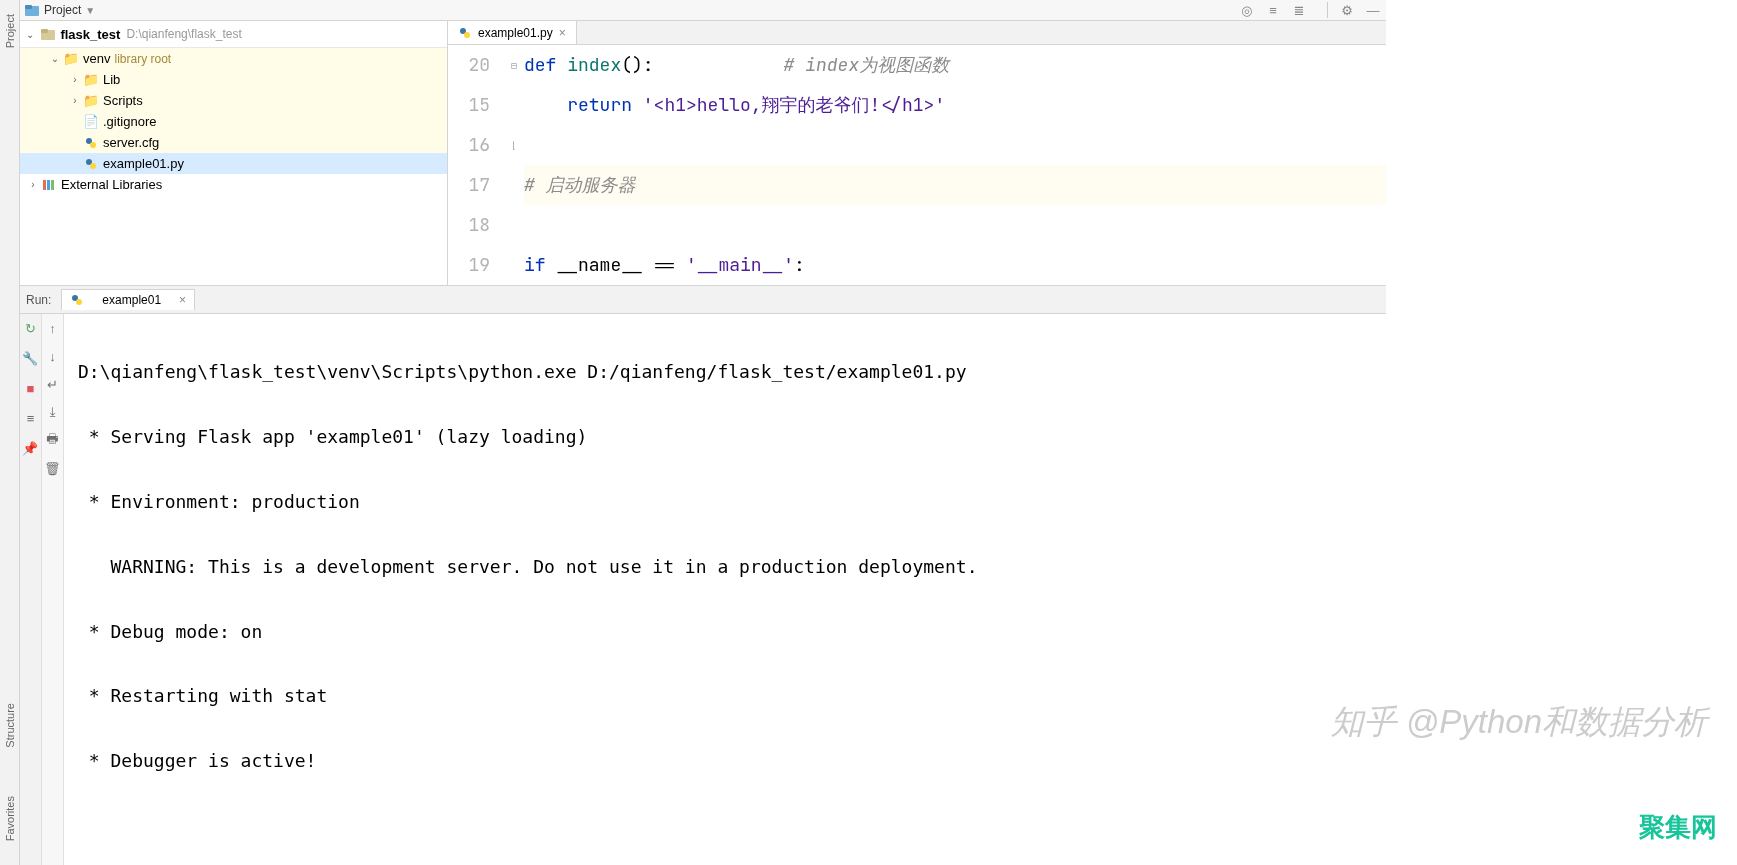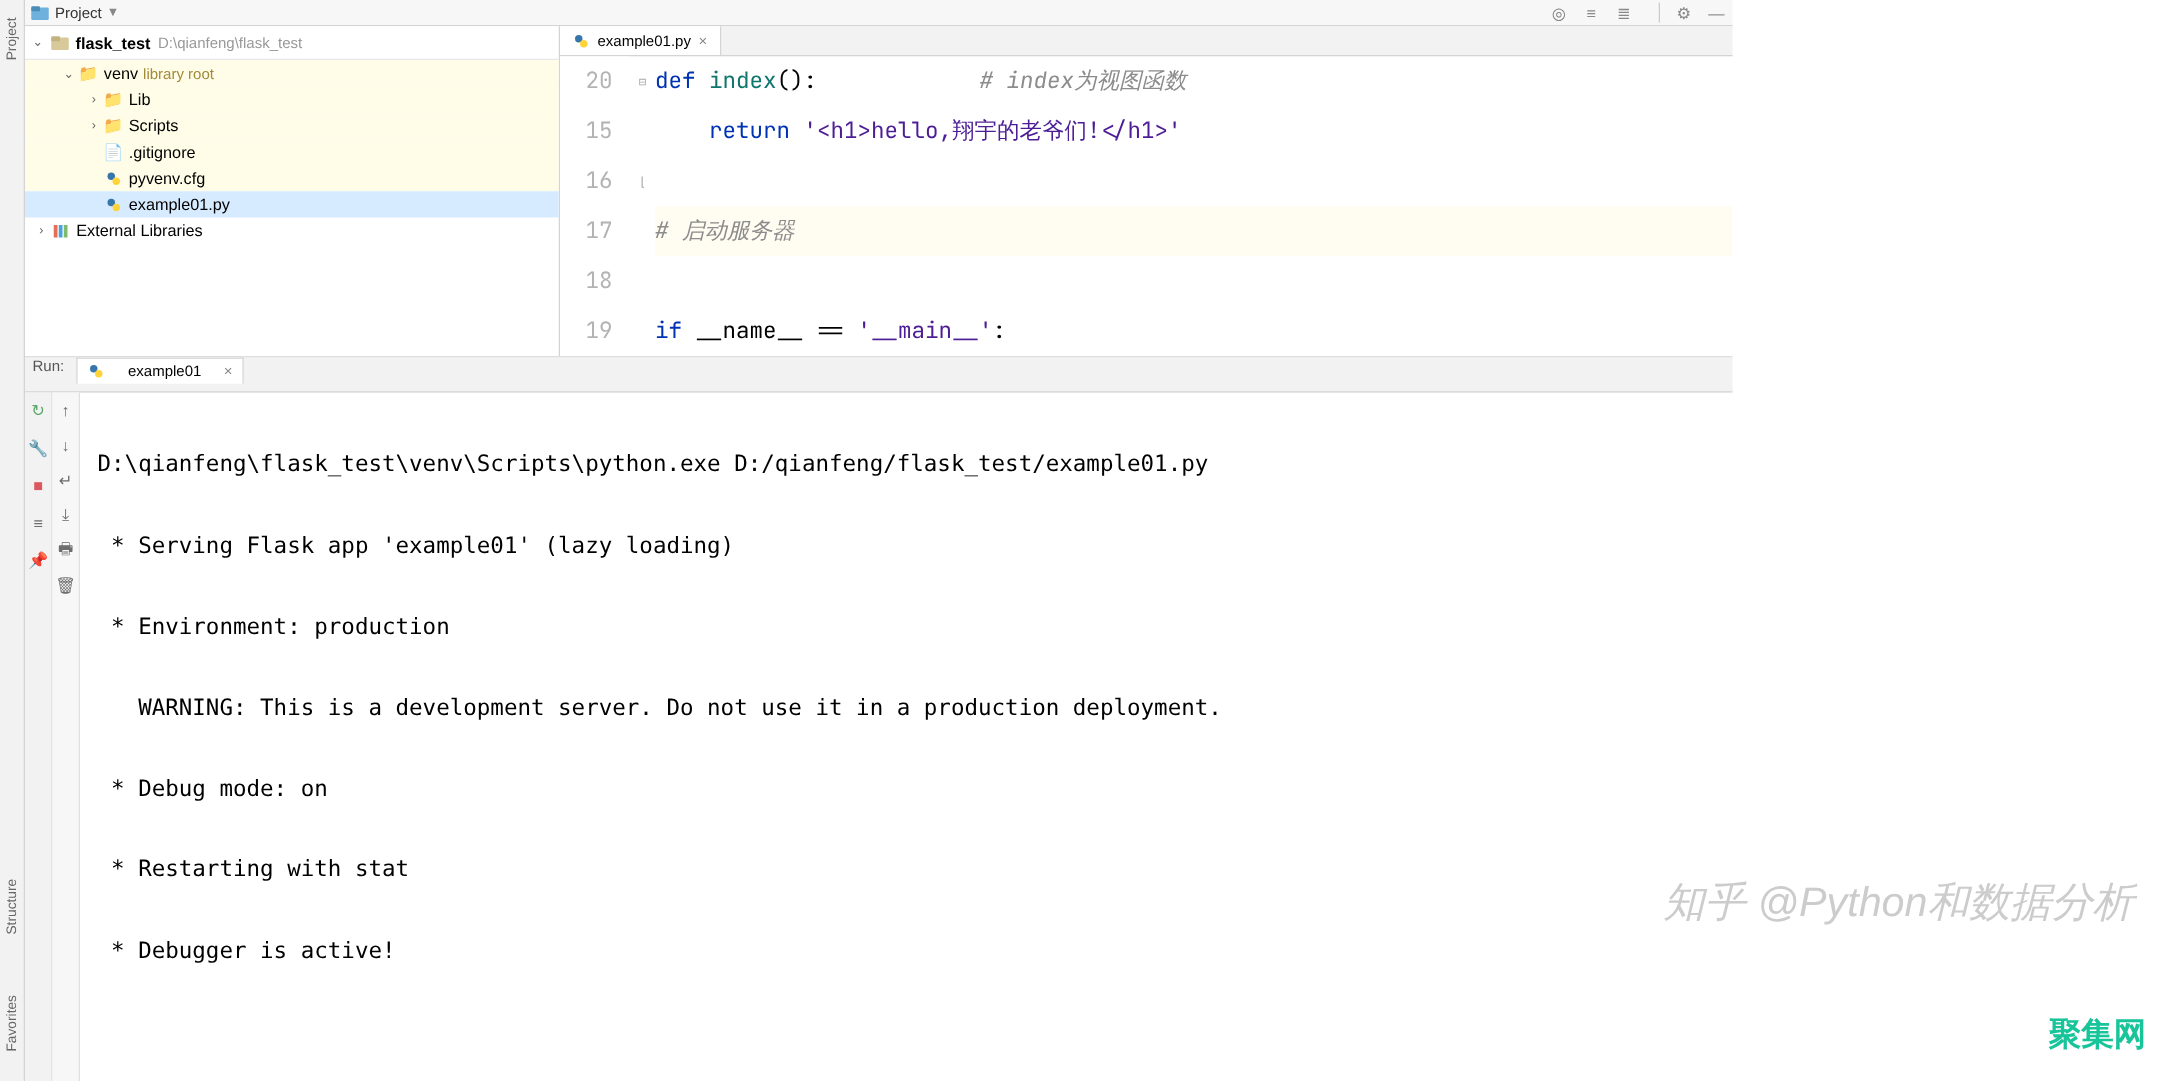--- a/index.html
+++ b/index.html
@@ -51,21 +51,21 @@
 .code { flex: 1; }
 .code .line { height: 40px; line-height: 40px; white-space: pre; }
 .code .line.cur { background: #fffdf2; }
 .kw { color: #0033b3; }
 .fn { color: #0f766e; }
 .str { color: #4c1d95; }
 .cmt { color: #8c8c8c; font-style: italic; }
 
 
 .run-panel { margin-left: 20px; border-top: 1px solid #d4d4d4; flex: 1; display: flex; flex-direction: column; }
-.run-header { display: flex; align-items: flex-start; height: 28px; background: #f2f2f2; border-bottom: 1px solid #d4d4d4; padding-left: 6px; gap: 10px; }
+.run-header { display: flex; align-items: center; height: 28px; background: #f2f2f2; border-bottom: 1px solid #d4d4d4; padding-left: 6px; gap: 10px; }
 .run-header .rlabel { font-size: 12px; color: #555; }
 .run-tab { display: flex; align-items: center; gap: 18px; background: #fff; padding: 3px 8px; border: 1px solid #d4d4d4; border-bottom: none; font-size: 12px; }
 .run-tab .close-x { color: #888; }
 .run-body { flex: 1; display: flex; }
 .run-tools { width: 22px; background: #f2f2f2; border-right: 1px solid #e0e0e0; display: flex; flex-direction: column; align-items: center; padding-top: 6px; gap: 14px; }
 .run-tools .ticon { width: 16px; height: 16px; color: #6e6e6e; cursor: pointer; display: flex; align-items: center; justify-content: center; }
 .run-tools .ticon.green { color: #59a869; }
 .run-tools .ticon.red { color: #db5860; }
 .run-tools2 { width: 22px; background: #f7f7f7; border-right: 1px solid #e0e0e0; display: flex; flex-direction: column; align-items: center; padding-top: 6px; gap: 12px; }
 .run-tools2 .ticon { width: 16px; height: 16px; color: #6e6e6e; cursor: pointer; display: flex; align-items: center; justify-content: center; font-size: 13px; }
@@ -144,21 +144,21 @@
               <span>.gitignore</span>
             </li>
           <li class="pad2 venv-bg">
               <span class="chev"></span>
               <span class="ico">
                 <svg width="14" height="14" viewBox="0 0 14 14">
                   <circle cx="5" cy="5" r="3" fill="#3776ab"></circle>
                   <circle cx="9" cy="9" r="3" fill="#ffd43b"></circle>
                 </svg>
               </span>
-              <span>pyvenv.cfg</span>
+              <span>server.cfg</span>
             </li>
           <li class="pad2 sel">
               <span class="chev"></span>
               <span class="ico">
                 <svg width="14" height="14" viewBox="0 0 14 14">
                   <circle cx="5" cy="5" r="3" fill="#3776ab"></circle>
                   <circle cx="9" cy="9" r="3" fill="#ffd43b"></circle>
                 </svg>
               </span>
               <span>example01.py</span>

